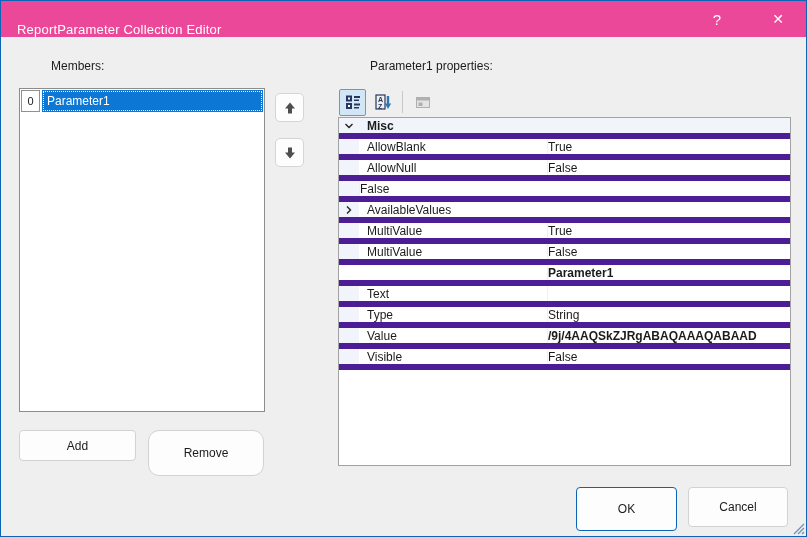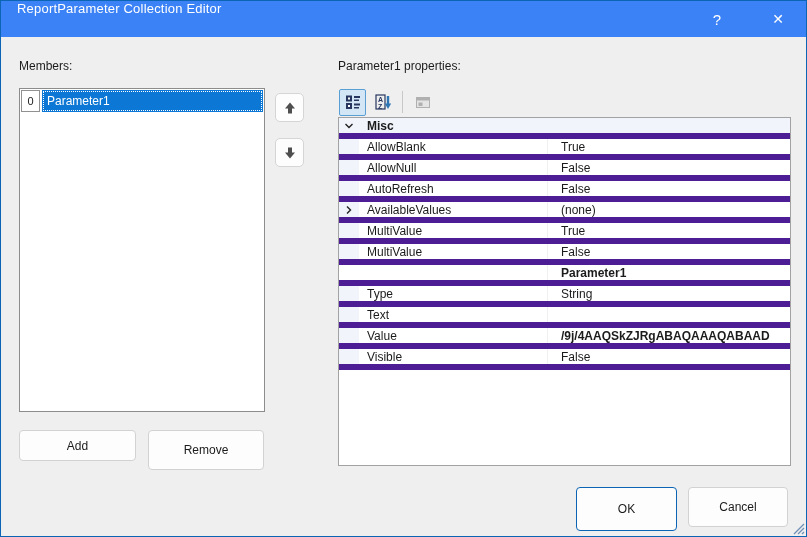--- a/index.html
+++ b/index.html
@@ -4,31 +4,31 @@
 <style>
   * { margin:0; padding:0; box-sizing:border-box; }
   html,body { width:807px; height:537px; background:#e0e0e0; font-family:"Liberation Sans", sans-serif; }
   .dialog {
     position:relative; width:807px; height:537px;
     background:#efefef; border:1px solid #0b64b4; overflow:hidden;
   }
   
   .titlebar {
     position:absolute; left:0; top:0; width:100%; height:36px;
-    background:#3b82f6; color:#fff; display:flex; align-items:flex-start;
+    background:#ec4899; color:#fff; display:flex; align-items:flex-end;
   }
   .titlebar .title { margin-left:16px; font-size:13px; letter-spacing:.2px; }
   .tb-btn {
     position:absolute; top:0; width:44px; height:36px; color:#fff;
     display:flex; align-items:center; justify-content:center; cursor:default;
   }
   .tb-help { right:67px; font-size:15px; }
   .tb-close { right:6px; font-size:14px; }
   
-  .section-label { position:absolute; font-size:12px; color:#1b1b1b; }
+  .section-label { position:absolute; font-size:12px; color:#1b1b1b;margin-left:32px; }
   .members-label { left:18px; top:58px; }
   .props-label { left:337px; top:58px; }
   
   .listbox {
     position:absolute; left:18px; top:87px; width:246px; height:324px;
     background:#fff; border:1px solid #8c8c8c; padding:1px;
   }
   .member-item { display:flex; height:22px; align-items:stretch; }
   .index-box {
     width:19px; background:#fff; border:1px solid #919191; margin:0 2px 0 0;
@@ -46,21 +46,21 @@
     display:flex; align-items:center; justify-content:center;
   }
   .up-btn { top:92px; } .down-btn { top:137px; }
   
   .btn {
     position:absolute; background:#fdfdfd; border:1px solid #d2d2d2; border-radius:4px;
     font-size:12px; color:#1b1b1b; display:flex; align-items:center; justify-content:center;
     font-family:"Liberation Sans", sans-serif;
   }
   .add-btn { left:18px; top:429px; width:117px; height:31px; }
-  .remove-btn { left:147px; top:429px; width:116px; height:40px; }
+  .remove-btn { left:147px; top:429px; width:116px; height:46px;border-radius:11px; }
   .ok-btn { left:575px; top:486px; width:101px; height:44px; border:1px solid #0b64b4; }
   .cancel-btn { left:687px; top:486px; width:100px; height:40px; }
   
   .pg-toolbar { position:absolute; left:338px; top:87px; height:28px; display:flex; align-items:center; }
   .tool-btn {
     width:27px; height:27px; display:flex; align-items:center; justify-content:center;
     border:1px solid transparent; border-radius:2px; margin-right:3px;
   }
   .tool-btn.selected { background:#d3e6f6; border-color:#5a9fd4; }
   .tool-sep { width:1px; height:22px; background:#c8c8c8; margin:0 6px 0 3px; }
@@ -70,21 +70,21 @@
     background:#fff; border:1px solid #a2a2a2; overflow:hidden;
   }
   .pg-row { display:flex; height:21px; border-bottom:6px solid #4c1d95; background:#fff; }
   .pg-gutter { width:20px; flex:0 0 20px; background:#f1f5fb; display:flex; align-items:center; justify-content:center; }
   .pg-label {
     width:188px; flex:0 0 188px; font-size:12px; color:#1b1b1b;
     display:flex; align-items:center; padding-left:8px; overflow:hidden; white-space:nowrap;
   }
   .pg-value {
     flex:1; font-size:12px; color:#1b1b1b; border-left:1px solid #f0f0f0;
-    display:flex; align-items:center; padding-left:13px; overflow:hidden; white-space:nowrap;
+    display:flex; align-items:center; padding-left:0; overflow:hidden; white-space:nowrap;
   }
   .pg-value.bold { font-weight:bold; }
   .pg-row.selected .pg-gutter, .pg-row.selected .pg-label { background:#e8f1fb;margin-top:44px; }
   .pg-category { background:#f1f5fb; }
   .pg-category .pg-label { font-weight:bold; width:auto; flex:1; }
   .chevron { visibility:hidden; }
   .pg-category .chevron, .chevron.on { visibility:visible; }
   
   .resize-grip { position:absolute; right:1px; bottom:1px; width:14px; height:14px; }
 </style>
@@ -187,31 +187,29 @@
       </div>
       <div class="pg-label">AllowNull</div>
       <div class="pg-value">False</div>
     </div>
         <div class="pg-row">
       <div class="pg-gutter">
         <svg class="chevron" width="12" height="12" viewBox="0 0 12 12">
           <polyline points="4,2.5 7.5,6 4,9.5" fill="none" stroke="#222" stroke-width="1.4"></polyline>
         </svg>
       </div>
-      <div class="pg-label">AutoRefresh</div>
       <div class="pg-value">False</div>
     </div>
         <div class="pg-row">
       <div class="pg-gutter">
         <svg class="chevron on" width="12" height="12" viewBox="0 0 12 12">
           <polyline points="4,2.5 7.5,6 4,9.5" fill="none" stroke="#222" stroke-width="1.4"></polyline>
         </svg>
       </div>
       <div class="pg-label">AvailableValues</div>
-      <div class="pg-value">(none)</div>
     </div>
         <div class="pg-row">
       <div class="pg-gutter">
         <svg class="chevron" width="12" height="12" viewBox="0 0 12 12">
           <polyline points="4,2.5 7.5,6 4,9.5" fill="none" stroke="#222" stroke-width="1.4"></polyline>
         </svg>
       </div>
       <div class="pg-label">MultiValue</div>
       <div class="pg-value">True</div>
     </div>
@@ -232,31 +230,31 @@
       </div>
       <div class="pg-label">Name</div>
       <div class="pg-value bold">Parameter1</div>
     </div>
         <div class="pg-row">
       <div class="pg-gutter">
         <svg class="chevron" width="12" height="12" viewBox="0 0 12 12">
           <polyline points="4,2.5 7.5,6 4,9.5" fill="none" stroke="#222" stroke-width="1.4"></polyline>
         </svg>
       </div>
+      <div class="pg-label">Text</div>
+      <div class="pg-value"></div>
+    </div>
+        <div class="pg-row">
+      <div class="pg-gutter">
+        <svg class="chevron" width="12" height="12" viewBox="0 0 12 12">
+          <polyline points="4,2.5 7.5,6 4,9.5" fill="none" stroke="#222" stroke-width="1.4"></polyline>
+        </svg>
+      </div>
       <div class="pg-label">Type</div>
       <div class="pg-value">String</div>
-    </div>
-        <div class="pg-row">
-      <div class="pg-gutter">
-        <svg class="chevron" width="12" height="12" viewBox="0 0 12 12">
-          <polyline points="4,2.5 7.5,6 4,9.5" fill="none" stroke="#222" stroke-width="1.4"></polyline>
-        </svg>
-      </div>
-      <div class="pg-label">Text</div>
-      <div class="pg-value"></div>
     </div>
         <div class="pg-row">
       <div class="pg-gutter">
         <svg class="chevron" width="12" height="12" viewBox="0 0 12 12">
           <polyline points="4,2.5 7.5,6 4,9.5" fill="none" stroke="#222" stroke-width="1.4"></polyline>
         </svg>
       </div>
       <div class="pg-label">Value</div>
       <div class="pg-value bold">/9j/4AAQSkZJRgABAQAAAQABAAD</div>
     </div>

